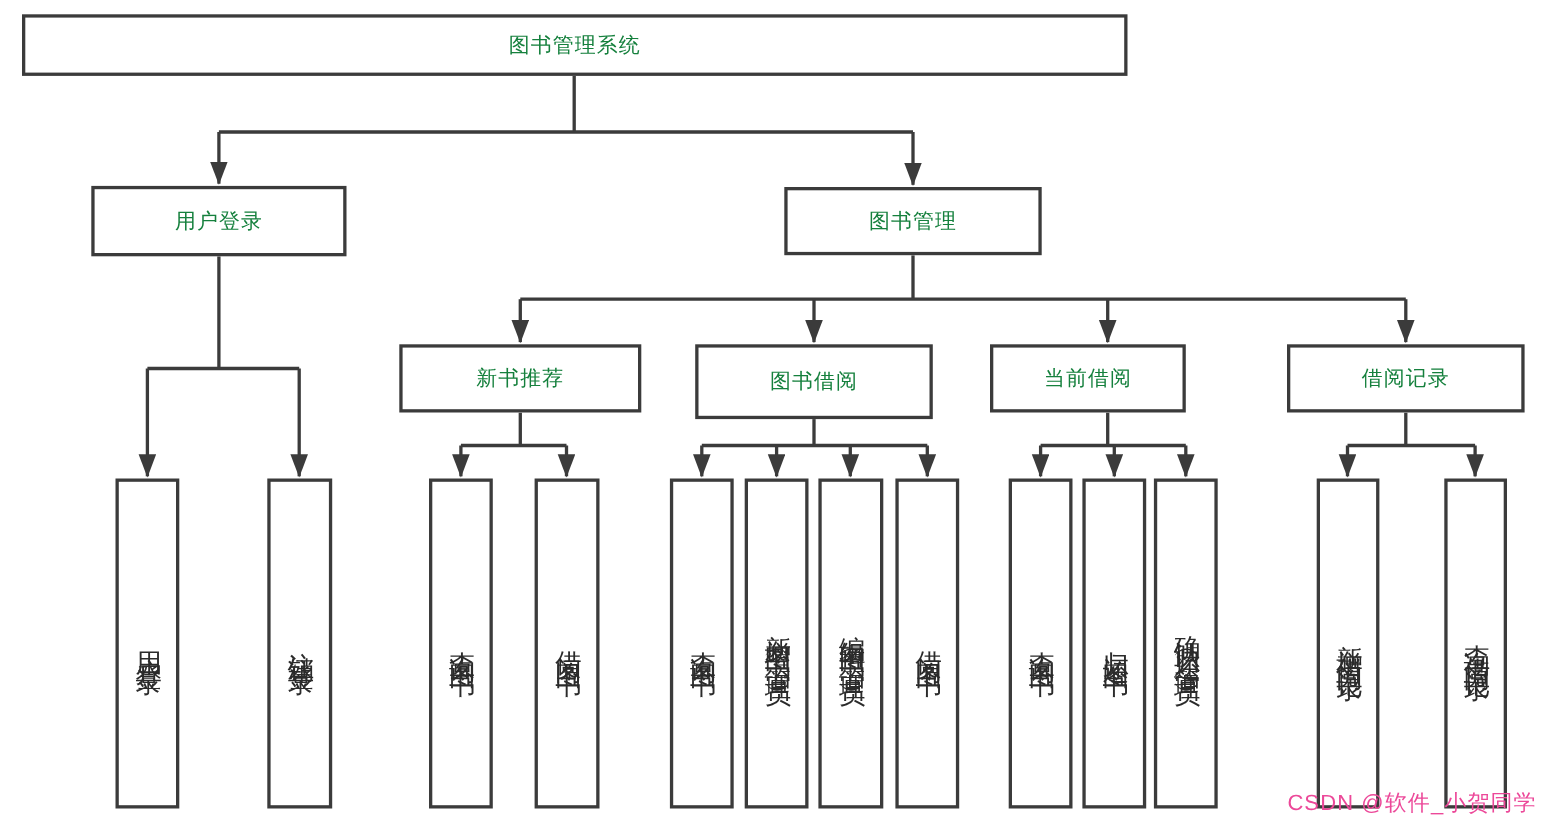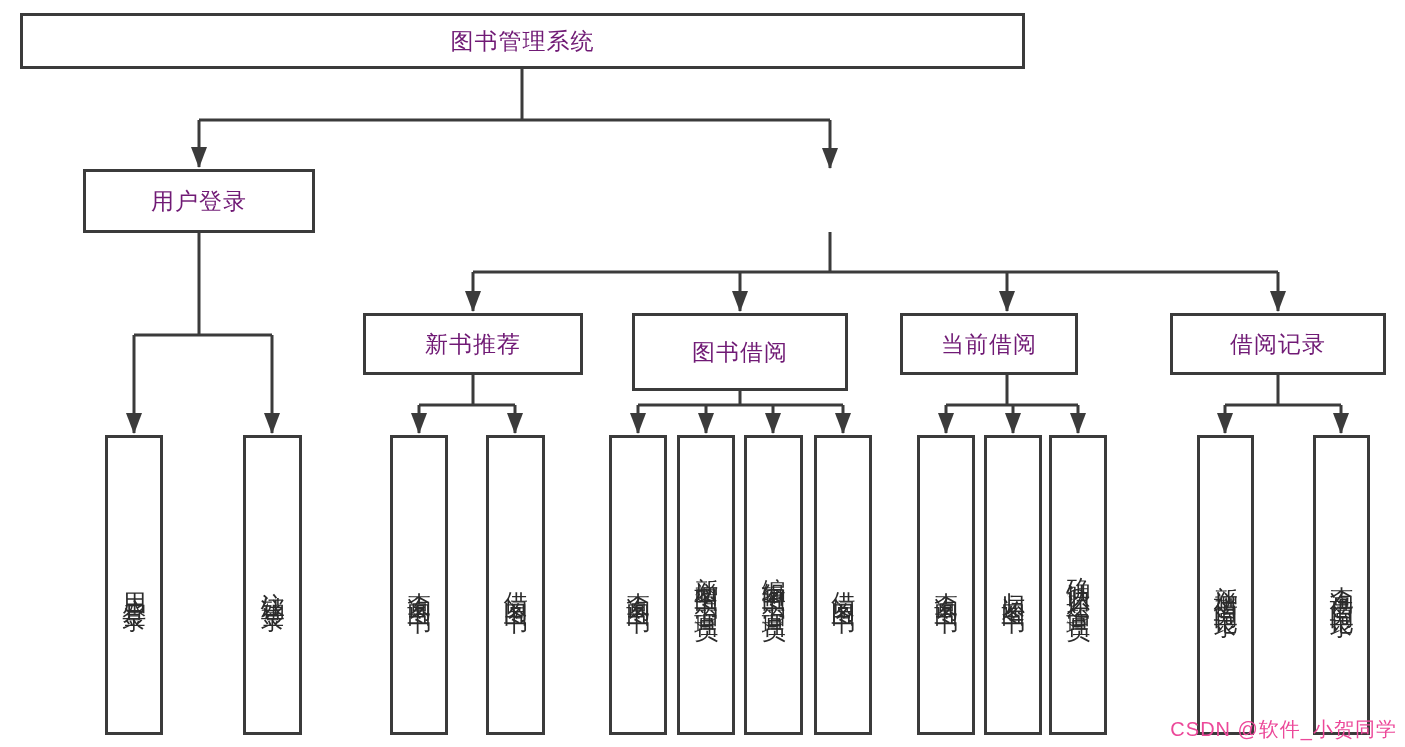--- a/index.html
+++ b/index.html
@@ -3,23 +3,23 @@
 <meta charset="utf-8">
 <style>
   html,body{margin:0;padding:0;background:#ffffff;}
   .stage{
     position:relative;width:1405px;height:747px;background:#ffffff;
     font-family:"Liberation Sans","DejaVu Sans",sans-serif;overflow:hidden;
   }
   .wires{position:absolute;left:0;top:0;z-index:1;}
   .node{
     position:absolute;box-sizing:border-box;z-index:2;
-    border:3px solid #3b3b3b;background:#ffffff;color:#701a75;
+    border:3px solid #3b3b3b;background:#ffffff;color:#15803d;
     display:flex;align-items:center;justify-content:center;
-    font-size:23px;letter-spacing:1px;white-space:nowrap;
+    font-size:19px;letter-spacing:1px;white-space:nowrap;
   }
   .leaf{
     position:absolute;box-sizing:border-box;z-index:2;
     border:3px solid #3b3b3b;background:#ffffff;color:#2b2b2b;
     display:flex;align-items:center;justify-content:center;
     writing-mode:vertical-rl;text-orientation:mixed;
     font-size:24px;letter-spacing:6px;line-height:1.1;
   }
   .watermark{
     position:absolute;top:716px;right:8px;z-index:10;
@@ -84,23 +84,24 @@
         <path d="M1278,375 L1278,405 M1225,405 L1341,405"></path>
         <line x1="1225" y1="405" x2="1225" y2="433" marker-end="url(#arrow)"></line>
         <line x1="1341" y1="405" x2="1341" y2="433" marker-end="url(#arrow)"></line>
       </g>
     </g>
   </svg>
 
   <div class="node" style="left:20px;top:13px;width:1005px;height:56px;">图书管理系统</div>
 
   <div class="node" style="left:83px;top:169px;width:232px;height:64px;">用户登录</div>
+  <div class="node" style="left:713px;top:170px;width:234px;height:62px;">图书管理</div>
 
   <div class="node" style="left:363px;top:313px;width:220px;height:62px;">新书推荐</div>
-  <div class="node" style="left:632px;top:313px;width:216px;height:78px;">图书借阅</div>
+  <div class="node" style="left:632px;top:313px;width:216px;height:68px;">图书借阅</div>
   <div class="node" style="left:900px;top:313px;width:178px;height:62px;">当前借阅</div>
   <div class="node" style="left:1170px;top:313px;width:216px;height:62px;text-align:right;">借阅记录</div>
 
   <div class="leaf" style="left:105px;top:435px;width:58px;height:300px;">用户登录</div>
   <div class="leaf" style="left:243px;top:435px;width:59px;height:300px;">注销登录</div>
 
   <div class="leaf" style="left:390px;top:435px;width:58px;height:300px;">查询图书</div>
   <div class="leaf" style="left:486px;top:435px;width:59px;height:300px;">借阅图书</div>
 
   <div class="leaf" style="left:609px;top:435px;width:58px;height:300px;">查询图书</div>

